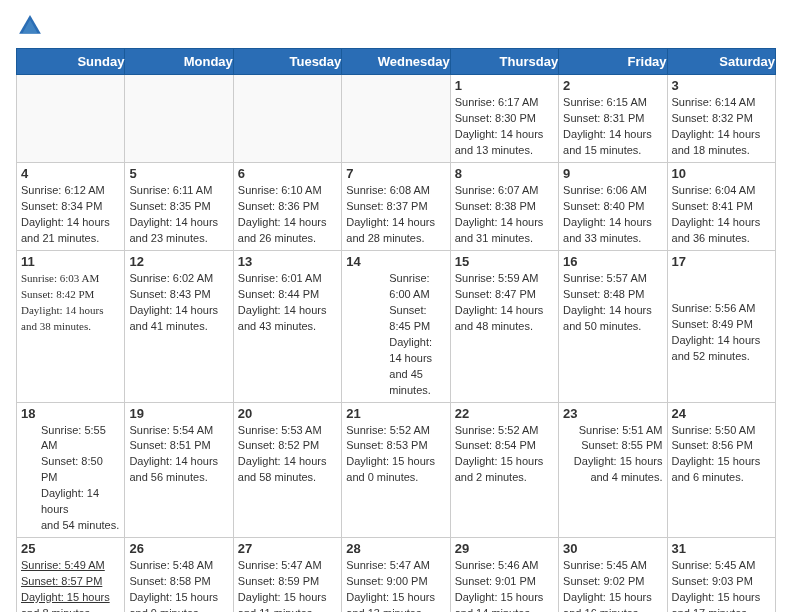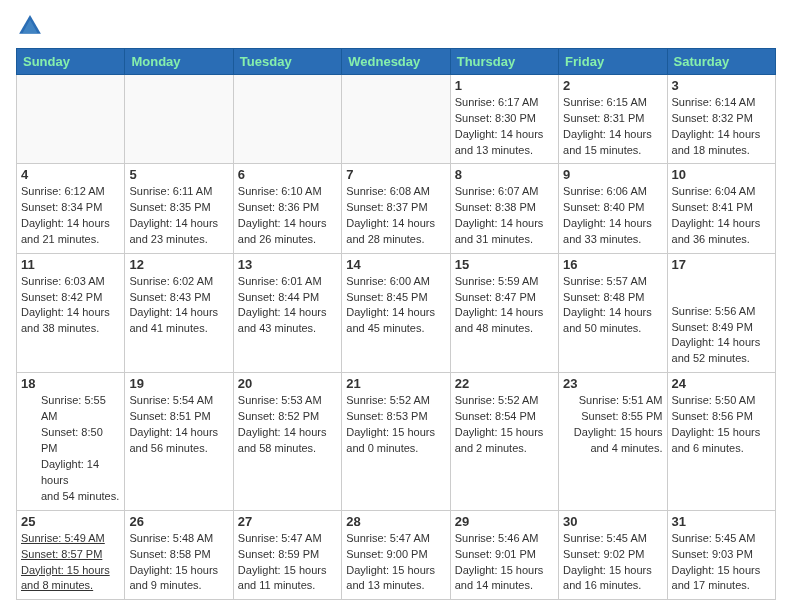--- a/index.html
+++ b/index.html
@@ -62,23 +62,23 @@
     }
     .calendar {
       flex: 1;
       border: 1px solid #ccc;
       border-collapse: collapse;
       width: 100%;
       table-layout: fixed;
     }
     .calendar th {
       background-color: #2a6db5;
-      color: #86efac;
-      text-align: left;
-      padding: 5px 6px;
+      color: #ffffff;
+      text-align: right;
+      padding: 5px 0;
       font-size: 13px;
       border: 1px solid #1a5a9a;
     }
     .calendar td {
       border: 1px solid #ccc;
       vertical-align: top;
       padding: 3px 4px;
       font-size: 9.5px;
       color: #333;
       background: #fff;
@@ -207,42 +207,42 @@
             <div class="day-number">10</div>
             <div class="day-info" style="white-space: pre-line;">Sunrise: 6:04 AM
 Sunset: 8:41 PM
 Daylight: 14 hours
 and 36 minutes.</div>
           </td>
         </tr>
         <tr>
           <td>
             <div class="day-number">11</div>
-            <div class="day-info" style="white-space: pre-line;">Sunrise: 6:03 AM
+            <div class="day-info" style="white-space: pre-line; font-family: Liberation Serif, serif;">Sunrise: 6:03 AM
 Sunset: 8:42 PM
 Daylight: 14 hours
 and 38 minutes.</div>
           </td>
           <td>
             <div class="day-number">12</div>
             <div class="day-info" style="white-space: pre-line;">Sunrise: 6:02 AM
 Sunset: 8:43 PM
 Daylight: 14 hours
 and 41 minutes.</div>
           </td>
           <td>
             <div class="day-number">13</div>
             <div class="day-info" style="white-space: pre-line;">Sunrise: 6:01 AM
 Sunset: 8:44 PM
 Daylight: 14 hours
 and 43 minutes.</div>
           </td>
           <td>
             <div class="day-number">14</div>
-            <div class="day-info" style="white-space: pre-line;">Sunrise: 6:00 AM
+            <div class="day-info" style="white-space: pre-line; margin-left: 43px;">Sunrise: 6:00 AM
 Sunset: 8:45 PM
 Daylight: 14 hours
 and 45 minutes.</div>
           </td>
           <td>
             <div class="day-number">15</div>
             <div class="day-info" style="white-space: pre-line;">Sunrise: 5:59 AM
 Sunset: 8:47 PM
 Daylight: 14 hours
 and 48 minutes.</div>

